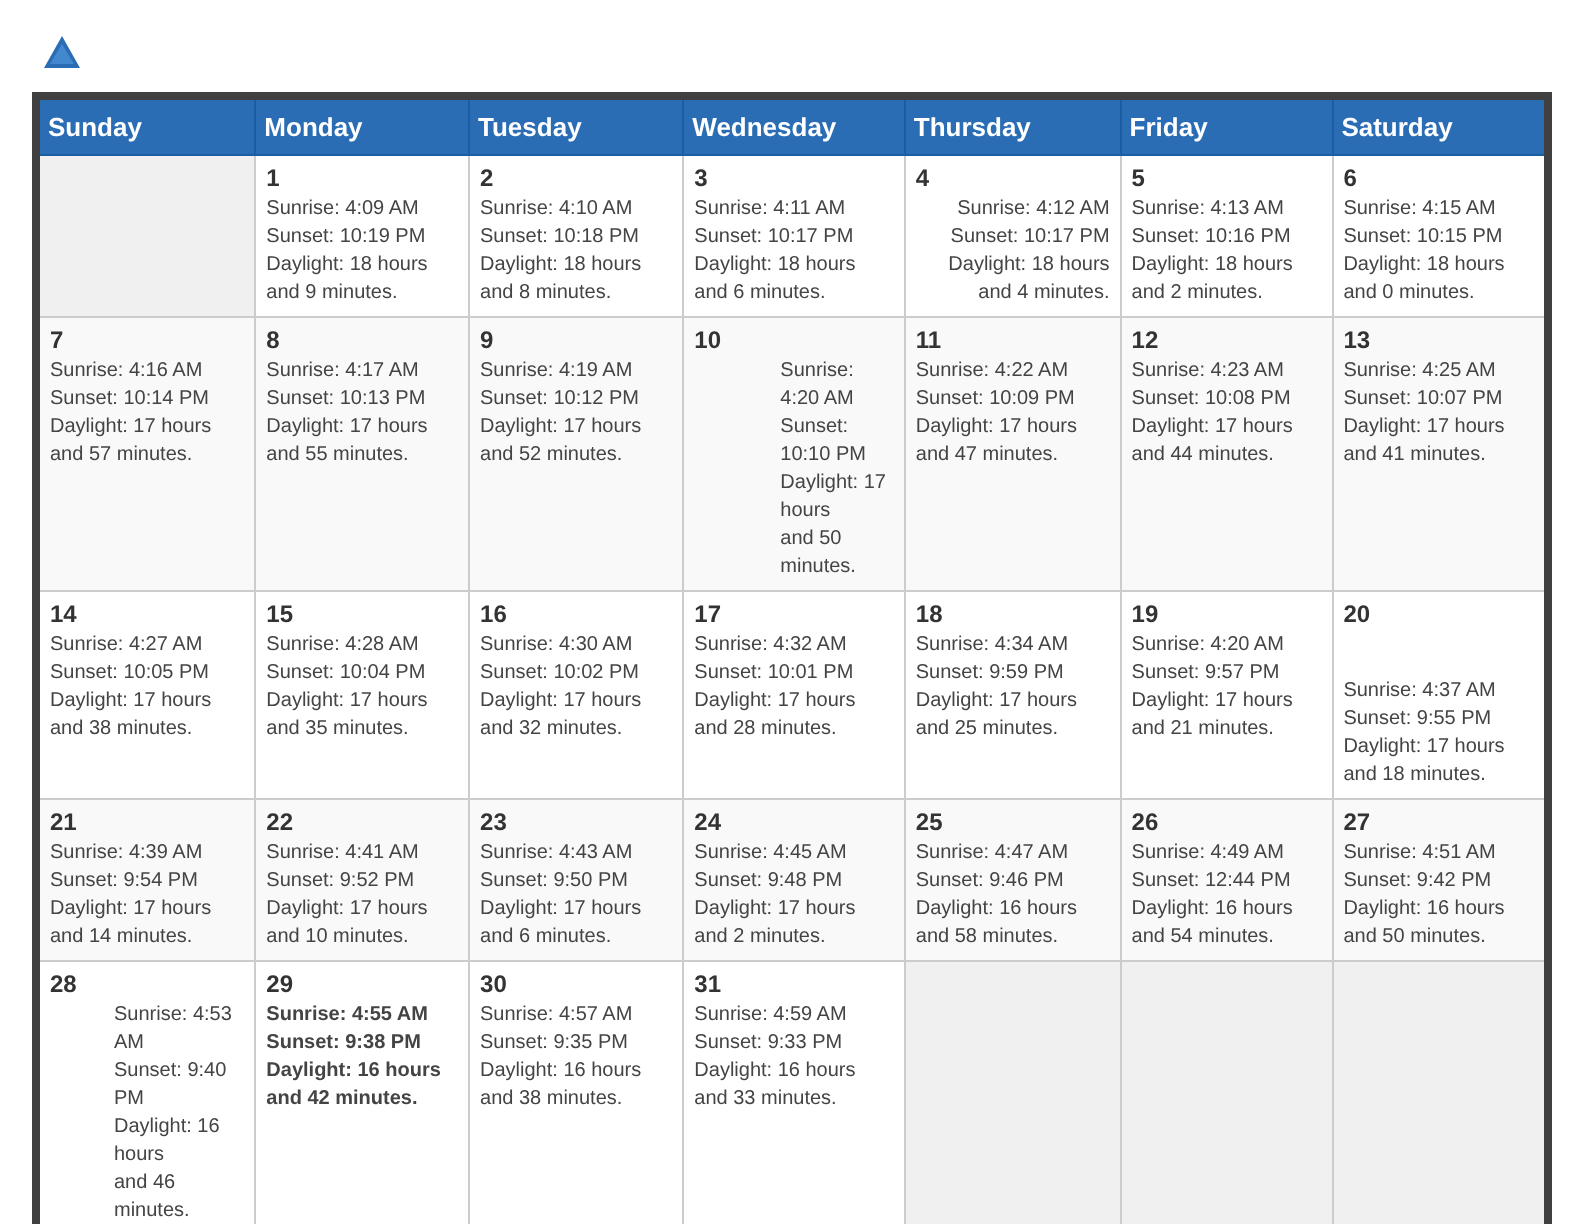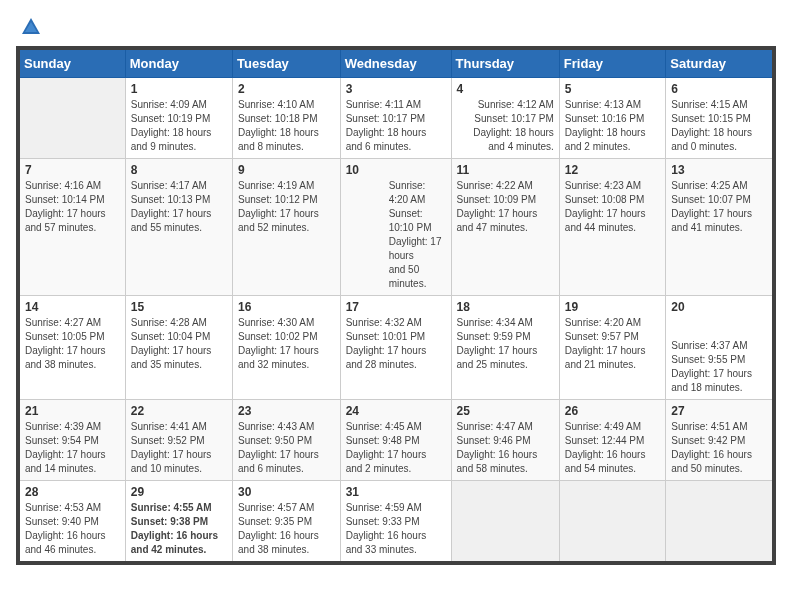--- a/index.html
+++ b/index.html
@@ -308,21 +308,21 @@
           <span class="day-number">27</span>
           <div class="day-info" style="white-space: pre-line;">Sunrise: 4:51 AM
 Sunset: 9:42 PM
 Daylight: 16 hours
 and 50 minutes.</div>
         </td>
       </tr>
       <tr>
         <td>
           <span class="day-number">28</span>
-          <div class="day-info" style="white-space: pre-line;">Sunrise: 4:53 AM
+          <div class="day-info" style="white-space: pre-line; margin-left: 32px;">Sunrise: 4:53 AM
 Sunset: 9:40 PM
 Daylight: 16 hours
 and 46 minutes.</div>
         </td>
         <td>
           <span class="day-number">29</span>
           <div class="day-info" style="white-space: pre-line; font-weight: bold;">Sunrise: 4:55 AM
 Sunset: 9:38 PM
 Daylight: 16 hours
 and 42 minutes.</div>

